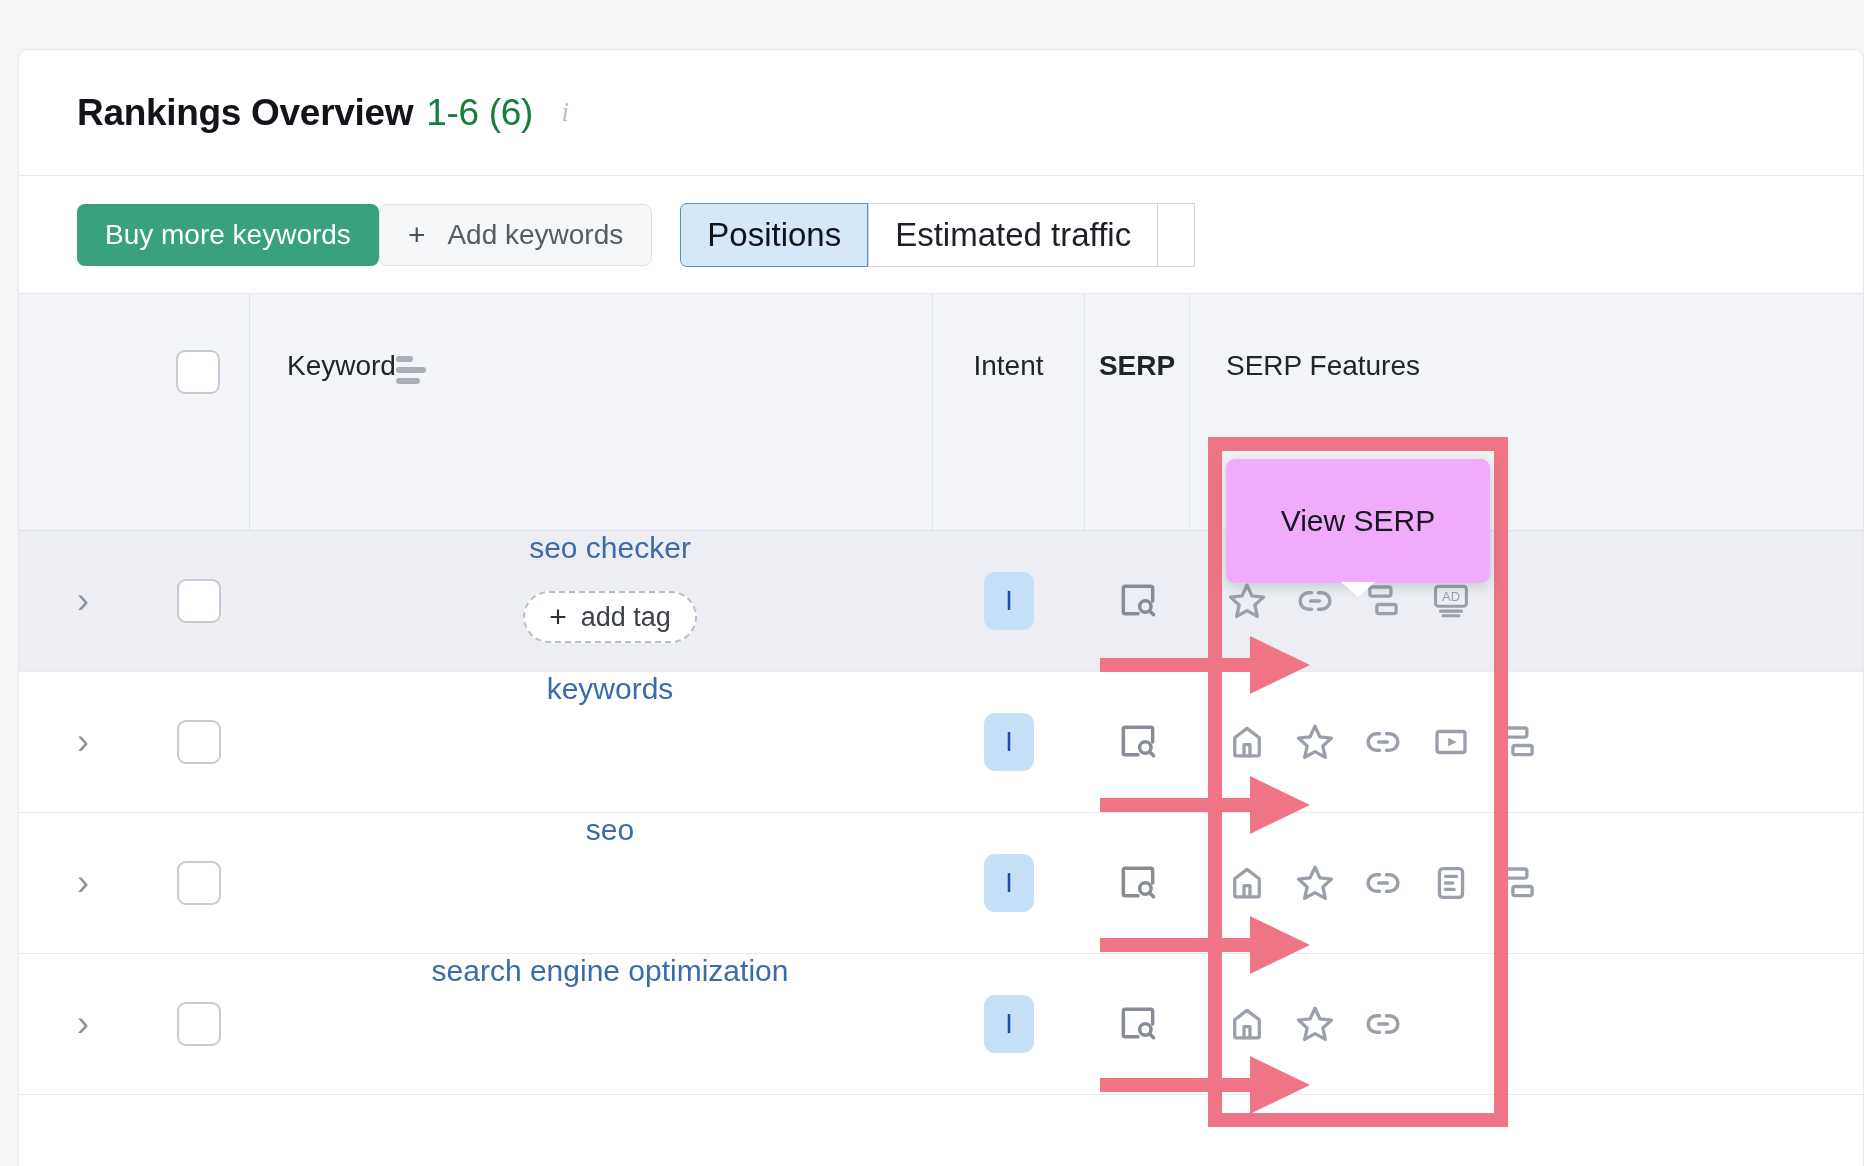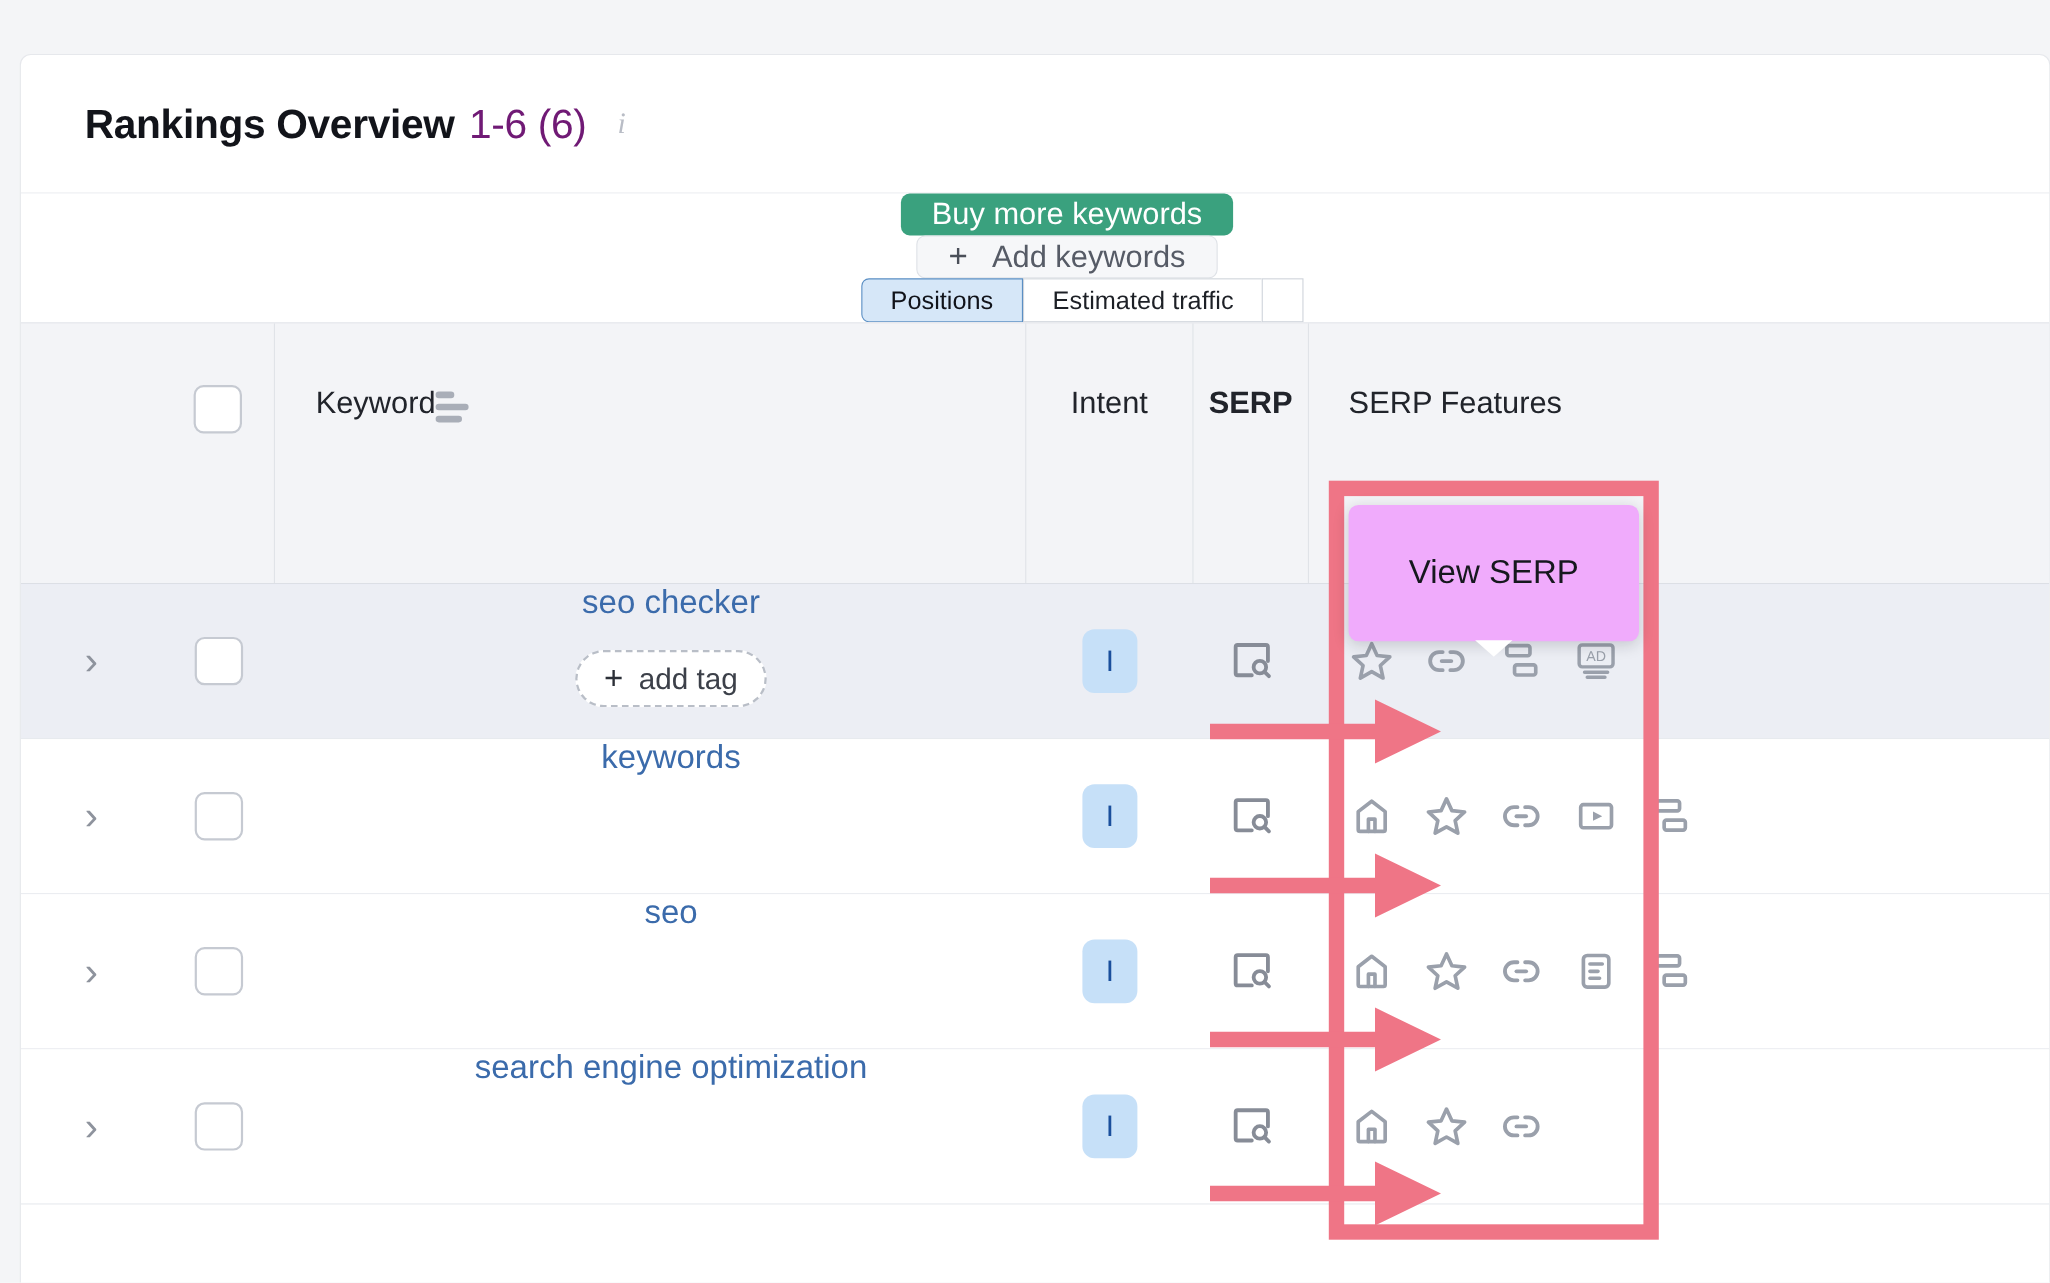--- a/index.html
+++ b/index.html
@@ -28,37 +28,36 @@
     height: 126px;
     display: flex; align-items: center;
     padding-left: 58px;
     border-bottom: 1px solid #e8eaee;
   }
   .title-main {
     font-size: 37px; font-weight: bold; color: #12141a;
     letter-spacing: -0.3px;
   }
   .title-count {
-    font-size: 37px; font-weight: normal; color: #701a75;
+    font-size: 37px; font-weight: normal; color: #15803d;
     margin-left: 13px; letter-spacing: -0.3px;
   }
   .info-icon {
     margin-left: 22px; width: 20px; height: 26px;
     color: #b9bdc6; font-size: 27px; font-style: italic;
     font-family: "Liberation Serif", serif;
     display: flex; align-items: center; justify-content: center;
   }
 
   
   .toolbar {
     height: 117px;
     display: flex; align-items: center;
     padding-left: 58px;
     background: #fff;
-    flex-direction: column;
   }
   .btn {
     height: 62px; border-radius: 8px;
     display: flex; align-items: center; justify-content: center;
     font-size: 28px; white-space: nowrap;
     cursor: pointer;
   }
   .btn-primary {
     background: #3aa17e; color: #ffffff;
     padding: 0 28px; border: none;
@@ -69,21 +68,21 @@
     padding: 0 28px; gap: 22px;
   }
   .plus-glyph { font-size: 30px; color: #4a4f59; line-height: 1; }
 
   .segmented {
     display: flex; align-items: stretch; height: 64px;
     margin-left: 28px;
   }
   .seg {
     display: flex; align-items: center; justify-content: center;
-    font-size: 23px; padding: 0 26px;
+    font-size: 33px; padding: 0 26px;
     background: #fff; color: #1d2026;
     border: 1px solid #cfd4db;
     border-right: none;
     cursor: pointer; white-space: nowrap;
   }
   .seg.active {
     background: #d6e7f8; color: #11131a;
     border: 1px solid #5b8fc4;
   }
   .seg:first-child { border-top-left-radius: 7px; border-bottom-left-radius: 7px; }

